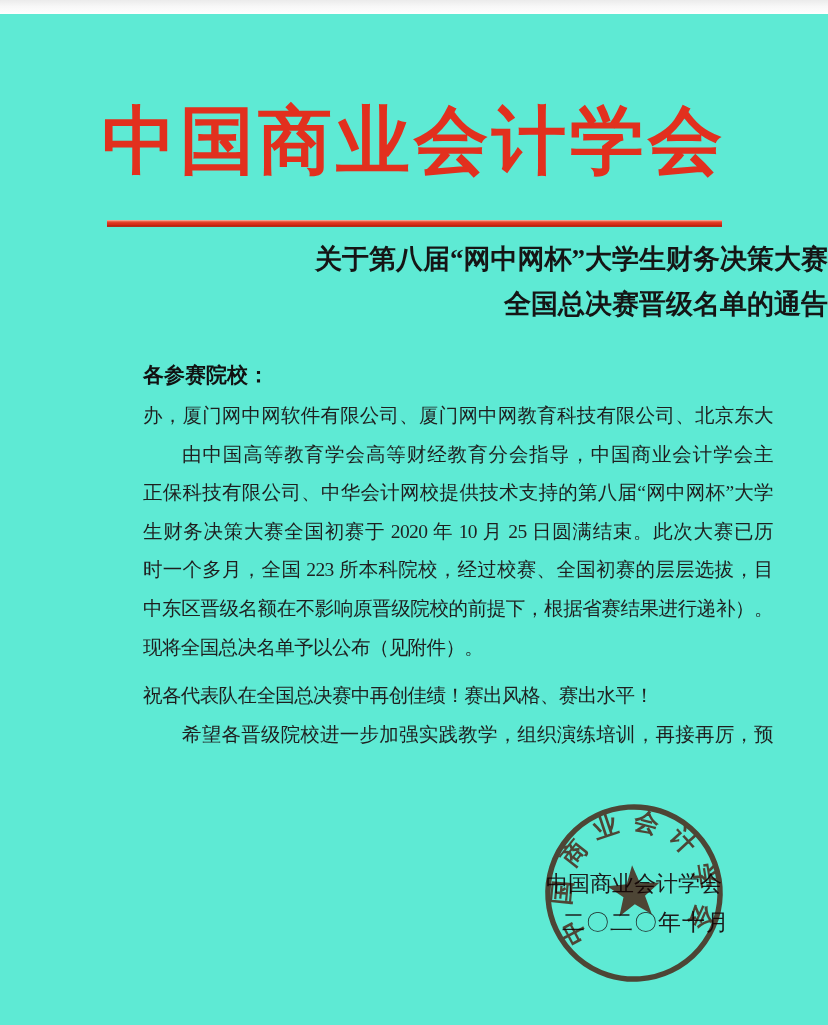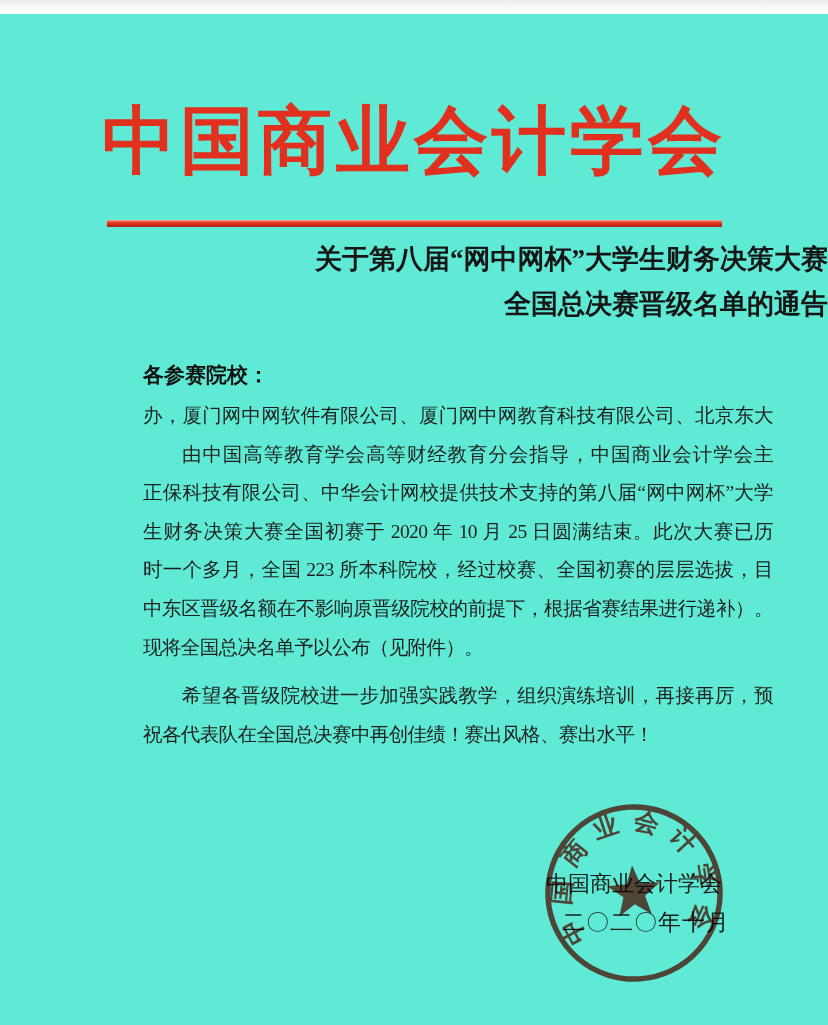--- a/index.html
+++ b/index.html
@@ -136,22 +136,22 @@
       <div class="line">办，厦门网中网软件有限公司、厦门网中网教育科技有限公司、北京东大</div>
       <div class="line indent">由中国高等教育学会高等财经教育分会指导，中国商业会计学会主</div>
       <div class="line">正保科技有限公司、中华会计网校提供技术支持的第八届“网中网杯”大学</div>
       <div class="line">生财务决策大赛全国初赛于 2020 年 10 月 25 日圆满结束。此次大赛已历</div>
       <div class="line">时一个多月，全国 223 所本科院校，经过校赛、全国初赛的层层选拔，目</div>
       <div class="line">中东区晋级名额在不影响原晋级院校的前提下，根据省赛结果进行递补）。</div>
       <div class="line last">现将全国总决名单予以公布（见附件）。</div>
     </div>
 
     <div class="para para2">
+      <div class="line last">祝各代表队在全国总决赛中再创佳绩！赛出风格、赛出水平！</div>
       <div class="line indent">希望各晋级院校进一步加强实践教学，组织演练培训，再接再厉，预</div>
-      <div class="line last">祝各代表队在全国总决赛中再创佳绩！赛出风格、赛出水平！</div>
     </div>
   </div>
 
   <div class="sig-org">中国商业会计学会</div>
 
   <div class="sig-date">二〇二〇年十月</div>
 
   <div class="seal">
     <svg viewBox="0 0 190 190" xmlns="http://www.w3.org/2000/svg">
       <circle cx="95" cy="95" r="87" fill="none" stroke="#cc372a" stroke-width="5.5"></circle>

